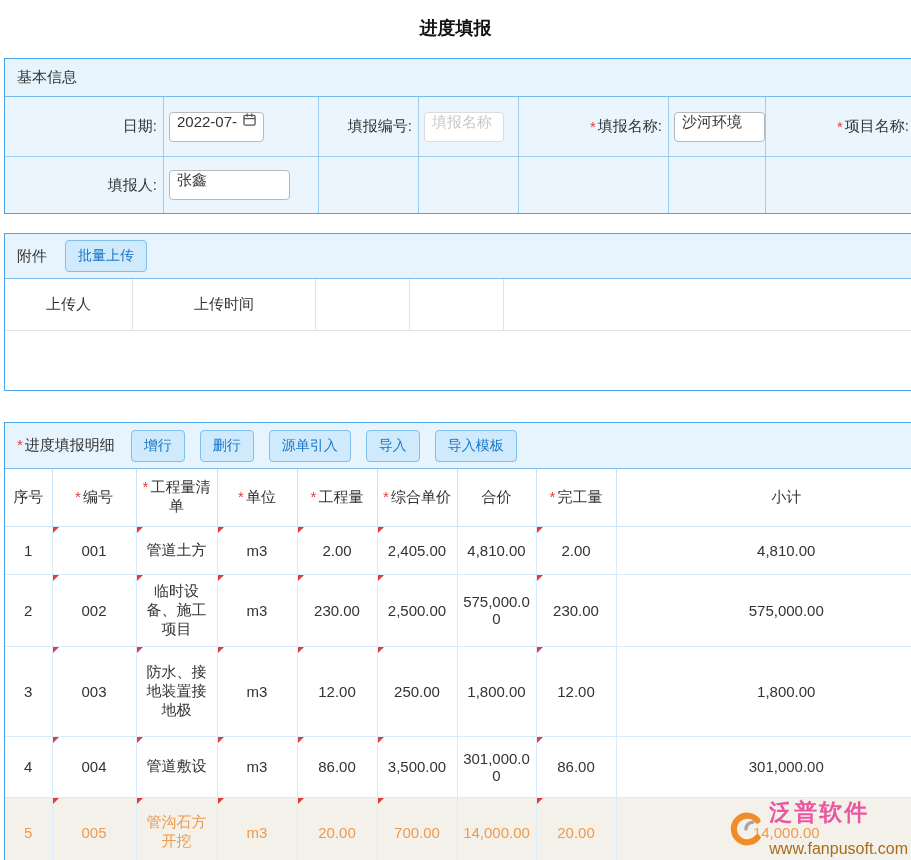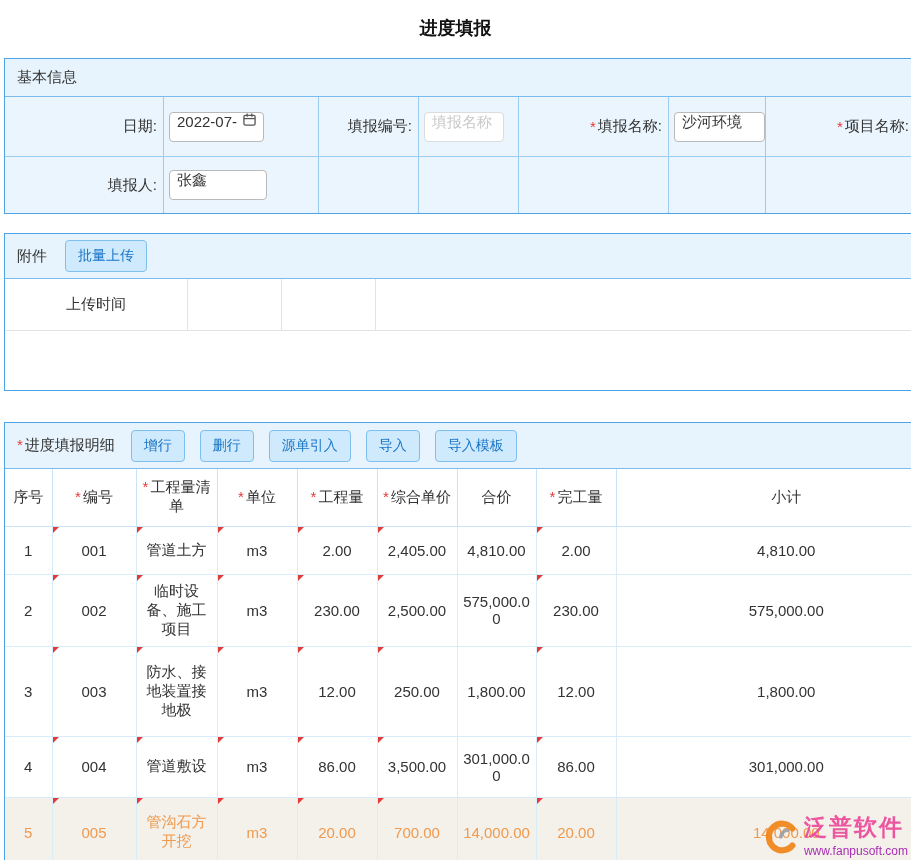--- a/index.html
+++ b/index.html
@@ -17,21 +17,21 @@
   .grid { display:grid; grid-template-columns:159px 155px 100px 100px 150px 97px 149px; grid-template-rows:60px 56px; background:#eaf5fd; }
   .cell { border-right:1px solid #9ccdf0; border-bottom:1px solid #9ccdf0; display:flex; align-items:center; }
   .cell.lastcol { border-right:none; }
   .cell.lastrow { border-bottom:none; }
   .cell.label { justify-content:flex-end; padding-right:6px; font-size:15px; color:#333; white-space:nowrap; }
   .cell.field { padding-left:5px; }
   .input { height:30px; background:#fff; border:1px solid #b9b9b9; border-radius:4px; padding:0 7px; font-size:15px; color:#333; display:flex; align-items:flex-start; }
   .input.date { width:95px; justify-content:space-between; }
   .input.disabled { color:#c9c9c9; border-color:#dcdcdc; width:80px; }
   .input.name { width:96px; }
-  .input.person { width:98px; }
+  .input.person { width:121px; }
 
   .req::before { content:"*"; color:#e23b3b; margin-right:2px; }
 
   .btn { background:#cfeafc; border:1px solid #7fbfee; color:#1a75c5; border-radius:4px; font-size:14px; padding:6px 12px; cursor:pointer; font-family:inherit; white-space:nowrap; }
 
   
   .attach { margin-top:19px; }
   .attach-header { height:45px; gap:18px; }
   .attach-cols { display:flex; height:52px; align-items:center; font-size:15px; color:#333; border-bottom:1px solid #e3e3e3; }
   .acol { height:100%; display:flex; align-items:center; justify-content:center; border-right:1px solid #e3e3e3; }
@@ -54,21 +54,21 @@
   table.dtl th:last-child, table.dtl td:last-child { border-right:none; }
   td.al { text-align:left; padding-left:12px; }
   td.item { text-align:left; padding-left:5px; padding-right:6px; word-break:break-all; }
   .mk::before { content:""; position:absolute; top:0; left:0; width:0; height:0; border-top:6px solid #e23b3b; border-right:6px solid transparent; }
   tr.hl td { background:#f4f0ea; color:#ef9a4e; }
 
   
   .watermark { position:absolute; right:3px; bottom:2px; display:flex; align-items:center; gap:4px; opacity:0.92; z-index:5; }
   .wm-text { display:flex; flex-direction:column; line-height:1.05; }
   .wm-brand { font-size:23px; font-weight:bold; color:#ec4899; letter-spacing:2px; }
-  .wm-url { font-size:12px; color:#a21caf; margin-top:6px; }
+  .wm-url { font-size:16px; color:#a16207; margin-top:17px; }
 </style>
 </head>
 <body>
 
 <div class="screen">
 
   <div class="page-title">进度填报</div>
 
   <div class="box">
     <div class="sec-header">
@@ -111,20 +111,21 @@
       <div class="cell lastrow lastcol"></div>
     </div>
   </div>
 
   <div class="box attach">
     <div class="sec-header attach-header">
       <span>附件</span>
       <button class="btn">批量上传</button>
     </div>
     <div class="attach-cols">
+      <div class="acol c1">上传人</div>
       <div class="acol c2">上传时间</div>
       <div class="acol c3"></div>
       <div class="acol c4"></div>
       <div class="acol c5"></div>
     </div>
     <div class="attach-body"></div>
   </div>
 
   <div class="box detail">
     <div class="sec-header detail-header">

